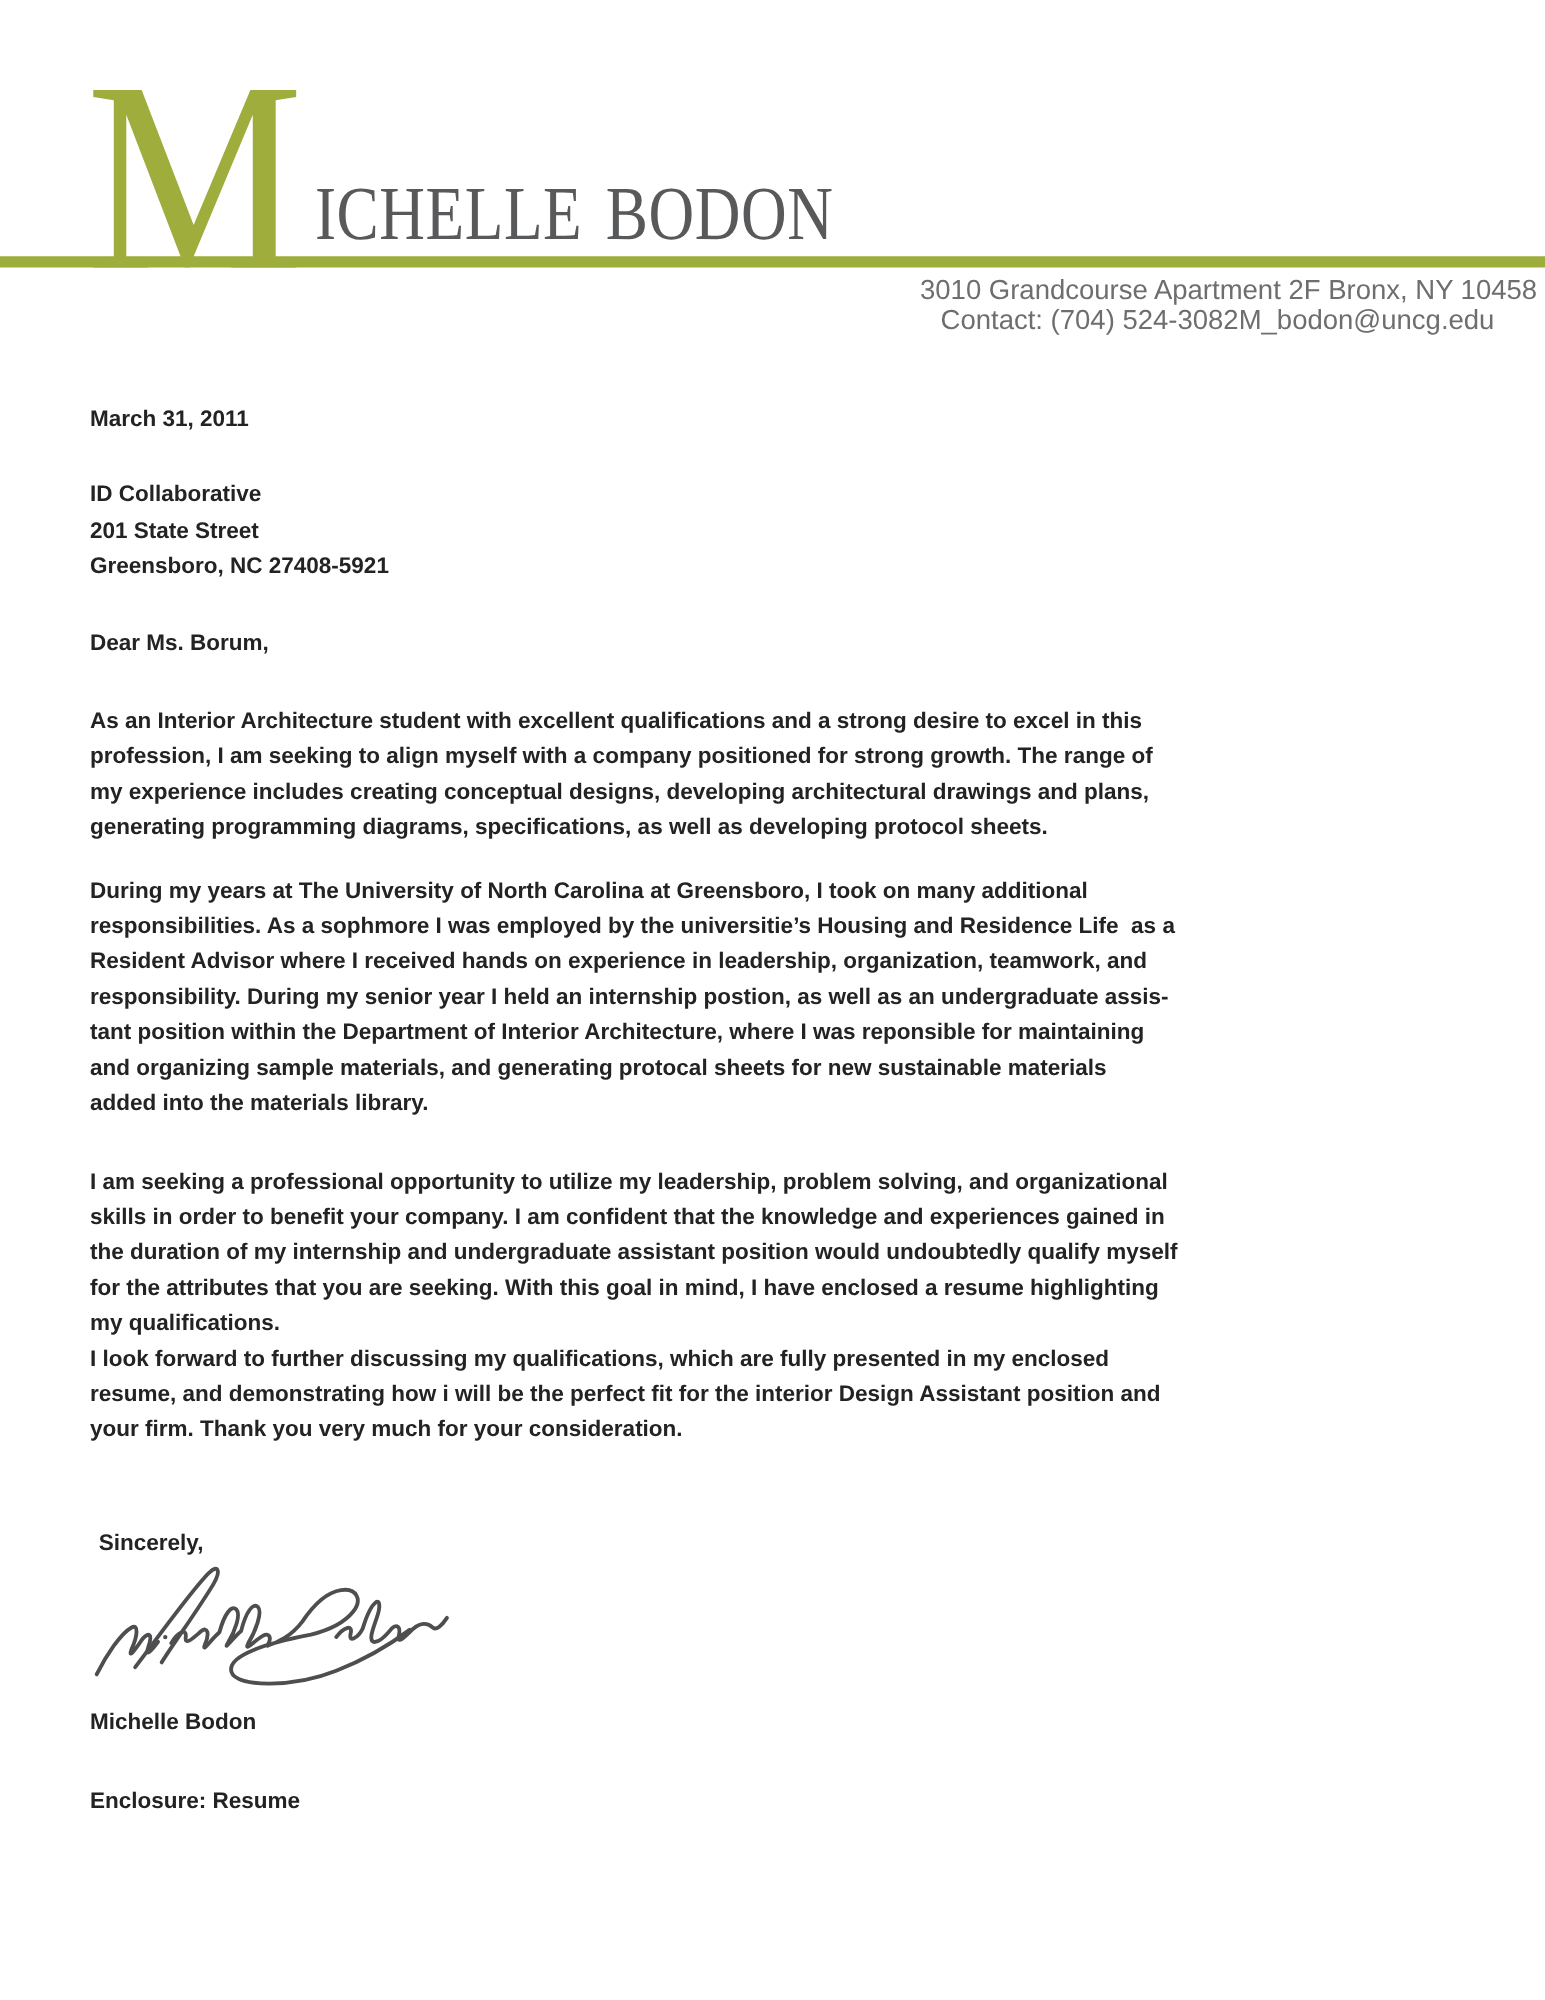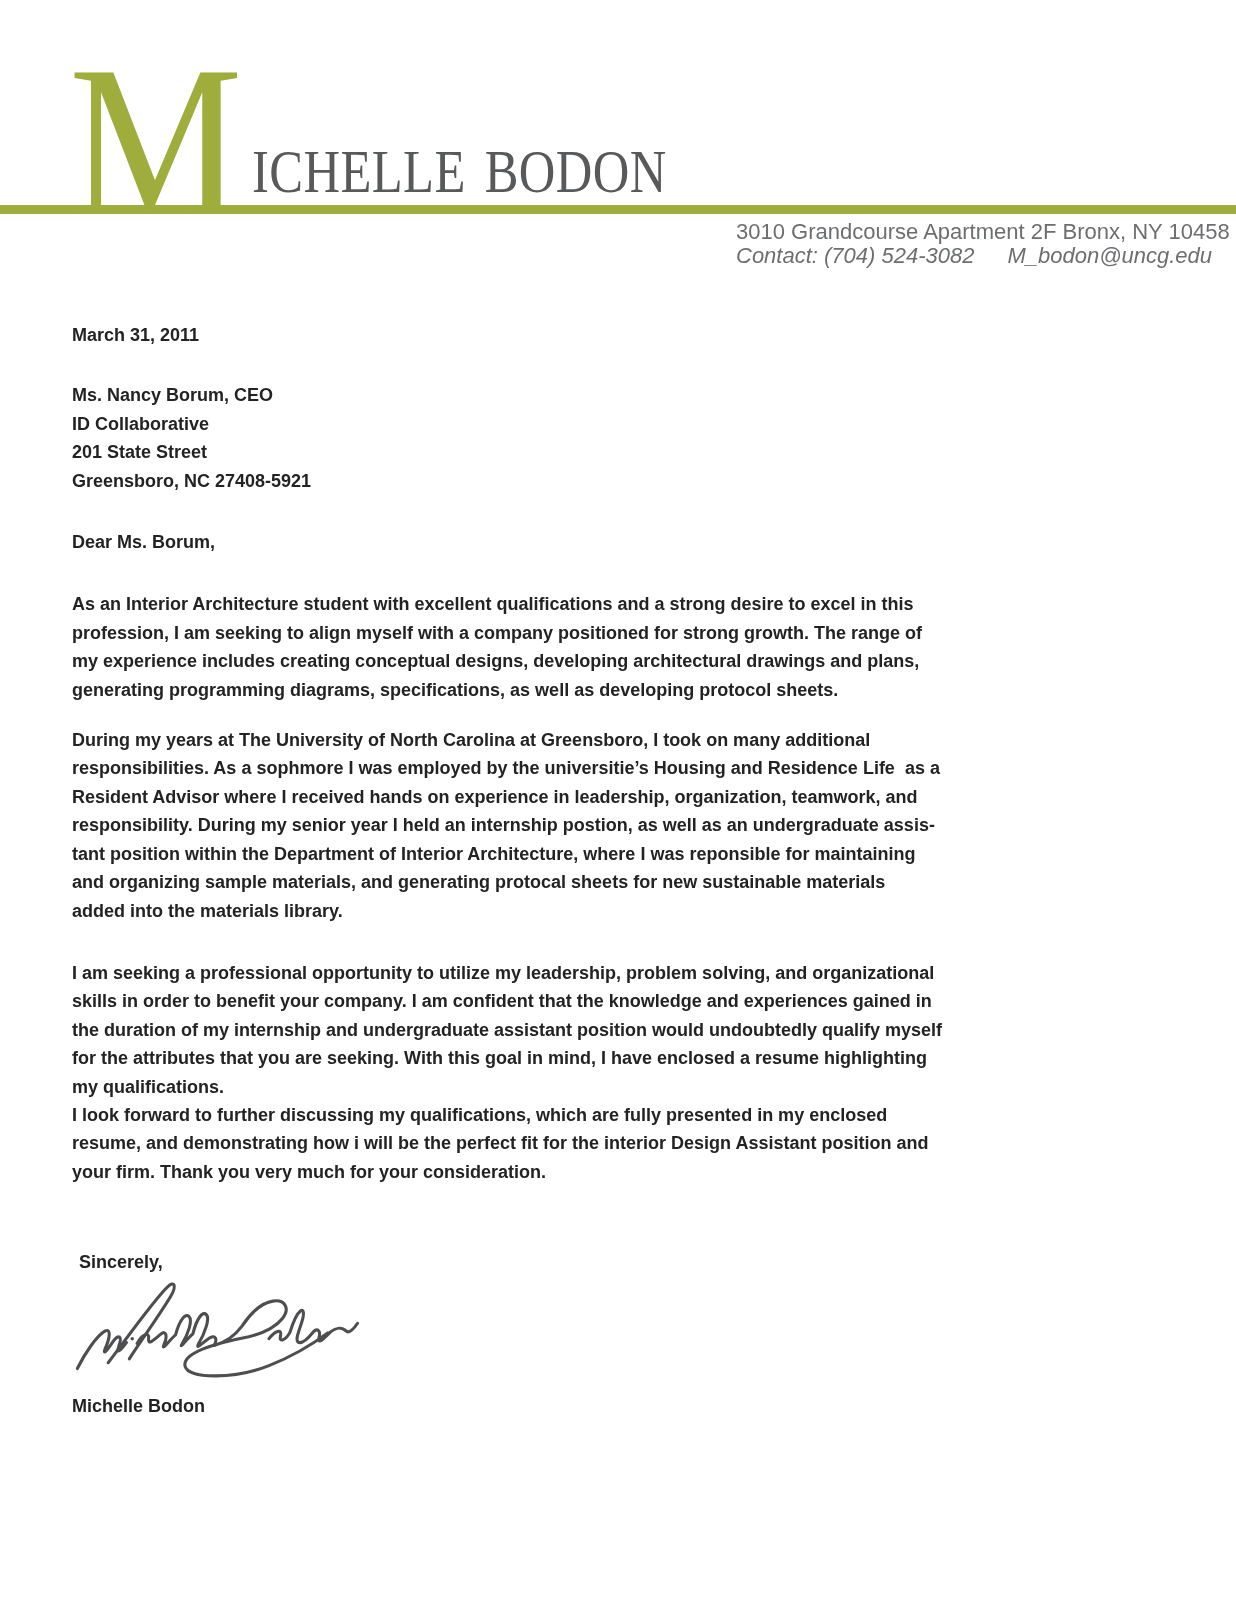--- a/index.html
+++ b/index.html
@@ -43,21 +43,21 @@
     letter-spacing:0.5px;word-spacing:7px;
     transform:scaleX(0.83);transform-origin:left top;
     white-space:nowrap;
   }
   .addr{
     position:absolute;top:220px;left:736px;width:476px;
     font-size:22px;line-height:23.5px;
     color:var(--address-gray);
     white-space:nowrap;
   }
-  .addr-row{display:flex;justify-content:space-between;white-space:nowrap;font-style:italic;}
+  .addr-row{display:flex;justify-content:center;white-space:nowrap;}
   
   .letter{
     position:absolute;top:321px;left:72px;width:1130px;
     font-size:18px;line-height:28.4px;
     color:var(--ink);
     font-weight:bold;
   }
   .letter p{white-space:pre-wrap;}
   .recipient{margin-top:32px;}
   .salutation{margin-top:33px;}
@@ -85,21 +85,20 @@
         <span>Contact: (704) 524-3082</span>
         <span>M_bodon@uncg.edu</span>
       </div>
     </div>
   </header>
 
   <main class="letter">
     <p class="date">March 31, 2011</p>
 
     <div class="recipient">
-      <p>Ms. Nancy Borum, CEO</p>
       <p>ID Collaborative</p>
       <p>201 State Street</p>
       <p>Greensboro, NC 27408-5921</p>
     </div>
 
     <p class="salutation">Dear Ms. Borum,</p>
 
     <p class="para-1">As an Interior Architecture student with excellent qualifications and a strong desire to excel in this
 profession, I am seeking to align myself with a company positioned for strong growth. The range of
 my experience includes creating conceptual designs, developing architectural drawings and plans,
@@ -130,15 +129,16 @@
       <circle cx="63" cy="63" r="1.8" fill="#4E4E50" stroke="none"></circle>
 
       <path d="M68 68 C 73 59, 81 55, 80 63 C 79 71, 87 63, 93 58 C 98 54, 100 60, 96 69 C 93 77, 101 65, 108 59 C 112 44, 118 36, 122 40 C 126 44, 121 58, 115 68 C 111 75, 119 64, 126 58 C 130 42, 136 34, 140 38 C 144 42, 138 58, 132 68 C 128 76, 137 66, 144 62 C 149 59, 152 63, 148 70"></path>
 
       <path d="M148 70 C 156 68, 168 62, 177 50 C 185 38, 196 26, 209 24 C 222 22, 227 32, 219 42 C 211 52, 196 58, 184 61 C 148 68, 114 78, 118 92 C 122 105, 170 105, 205 91 C 233 80, 254 66, 266 57"></path>
 
       <path d="M205 63 C 211 55, 219 52, 217 60 C 215 68, 223 64, 227 56 C 230 46, 234 37, 238 34 C 241 32, 242 37, 239 46 C 235 58, 232 65, 236 67 C 241 68, 247 61, 251 56 C 255 52, 259 54, 257 62 C 255 70, 263 62, 269 56 C 275 51, 281 51, 285 55 C 288 58, 293 53, 297 47"></path>
     </svg>
 
     <p class="signer">Michelle Bodon</p>
+    <p class="enclosure">Enclosure: Resume</p>
   </main>
 
 </div>
 
 </body></html>

